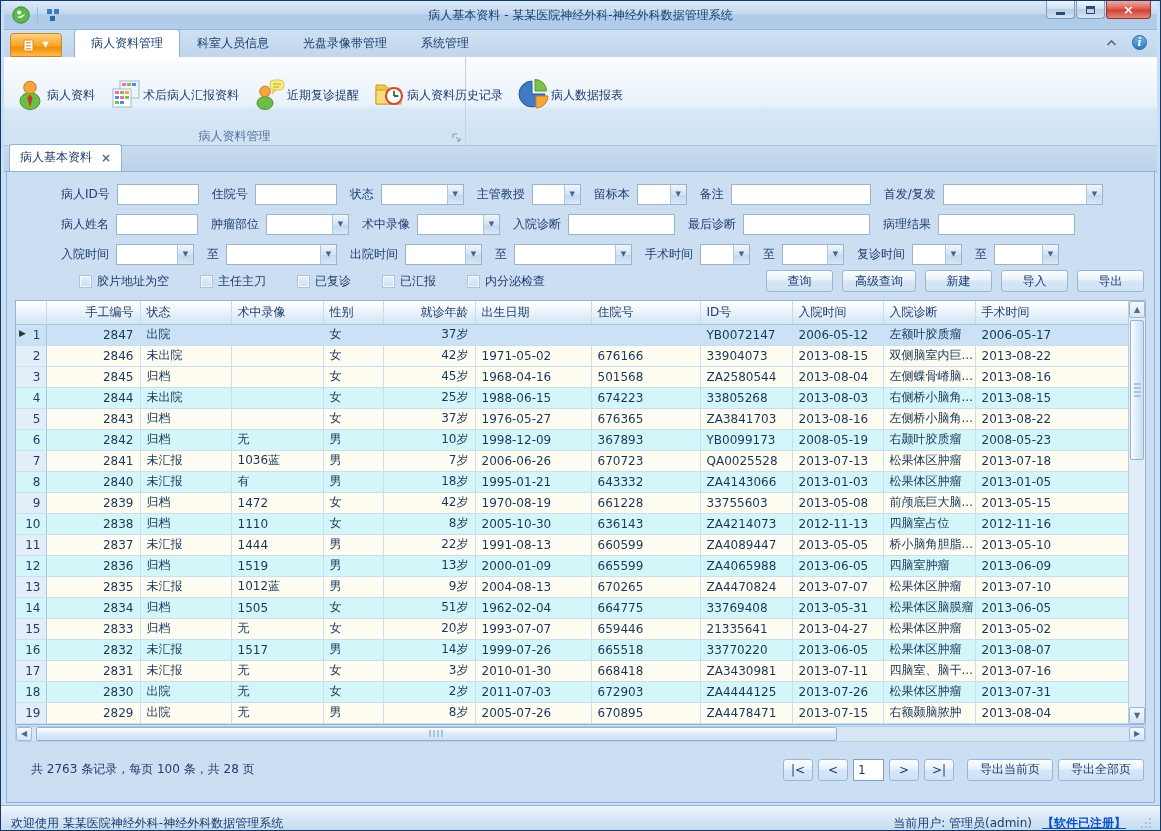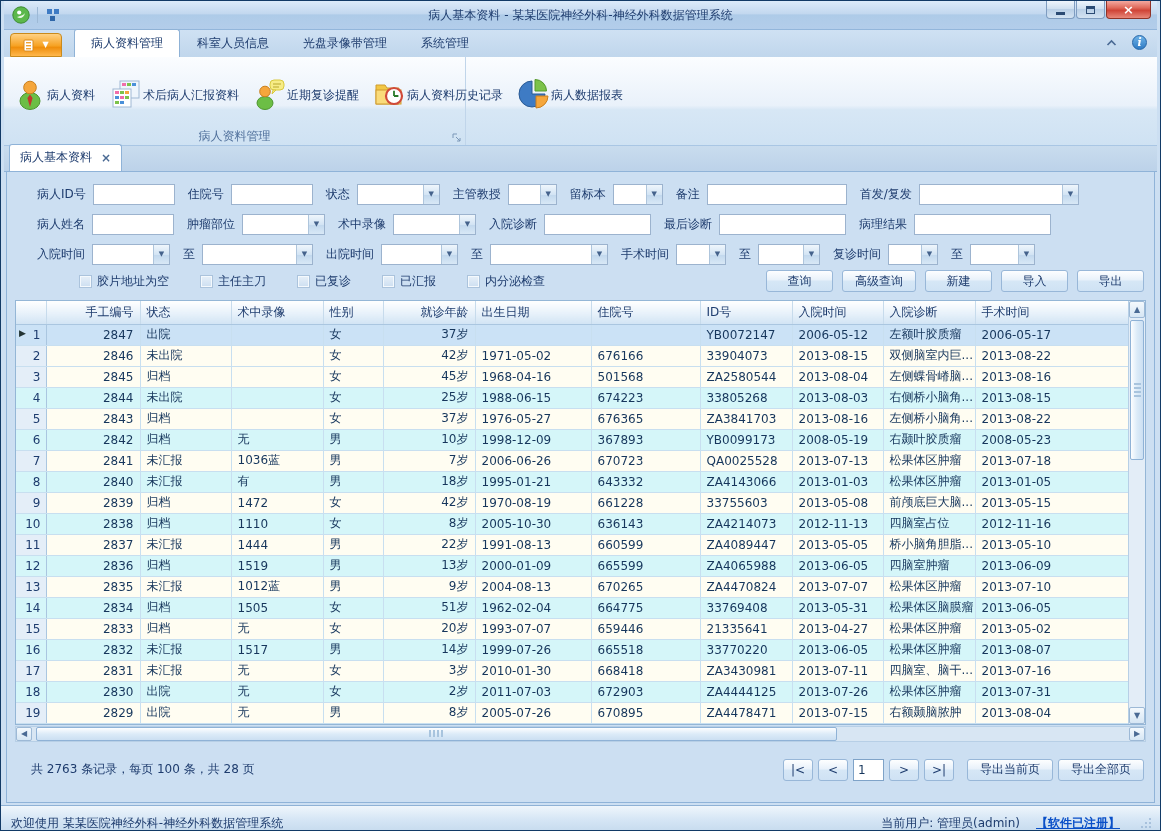--- a/index.html
+++ b/index.html
@@ -69,21 +69,21 @@
     display:flex;align-items:flex-end;padding-left:5px;border-bottom:1px solid #8fb3d8;}
   .doc-tab{background:#fff;border:1px solid #8fb3d8;border-bottom:none;border-radius:3px 3px 0 0;
     padding:4px 10px 5px 10px;display:flex;align-items:center;gap:9px;color:var(--label-text,#1e3c6e);}
   .tab-close{color:#4a6a94;font-weight:bold;font-size:12px;line-height:1;cursor:default;}
 
   
   .content{flex:1;background:var(--panel-bg,#ccdff2);border:1px solid #8fb3d8;border-top:none;
     margin:0 2px;padding:8px 8px 4px 8px;display:flex;flex-direction:column;overflow:hidden;}
 
   .filter{flex:0 0 88px;display:flex;flex-direction:column;justify-content:space-between;padding:2px 0 2px 22px;}
-  .frow{display:flex;align-items:center;height:24px;}
+  .frow{display:flex;align-items:center;height:24px;margin-left:24px;}
   .flabel{color:var(--label-text,#1e3c6e);margin-right:7px;white-space:nowrap;}
   .ftext{height:21px;border:1px solid #9cb3ce;background:#fff;margin-right:13px;
     font:12px "DejaVu Sans","Liberation Sans",sans-serif;padding:0 3px;color:#16365c;}
   .fcombo{height:21px;border:1px solid #9cb3ce;background:#fff;margin-right:13px;
     display:flex;align-items:stretch;justify-content:flex-end;}
   .combo-btn{width:16px;border-left:1px solid #aec5dc;display:flex;align-items:center;justify-content:center;
     background:linear-gradient(#eff6fc,#d3e4f4 50%,#c3d9ee 55%,#d8e8f6);
     color:#44628c;font-size:7px;}
 
   .toolrow{flex:0 0 32px;display:flex;align-items:center;padding:0 0 6px 64px;}
@@ -141,21 +141,21 @@
   .pager{margin-left:auto;display:flex;gap:5px;align-items:center;}
   .pbtn{min-width:30px;padding:0;}
   .page-input{width:31px;height:22px;border:1px solid #7fa3c8;background:#fff;padding:0 4px;
     font:12px "DejaVu Sans","Liberation Sans",sans-serif;color:#16365c;}
   .pager .exp{margin-left:8px;}
 
   
   .statusbar{height:25px;flex:0 0 25px;margin:2px -3px -3px -3px;padding:10px 8px 0 10px;
     border-top:1px solid #8fb2d6;display:flex;align-items:center;
     background:linear-gradient(#eff6fc,#d6e6f5 55%,#c8dcef);color:var(--status-text,#1e3c6e);}
-  .sb-right{margin-left:auto;display:flex;align-items:center;gap:16px;}
+  .sb-right{margin-left:auto;display:flex;align-items:center;gap:10px;}
   .reg-link{color:var(--registered-link,#0a50c8);font-weight:bold;text-decoration:underline;cursor:pointer;}
   .grip{display:inline-flex;margin-left:4px;}
 </style>
 </head>
 <body>
 
 <div class="window">
 
   <div class="titlebar">
     <span class="app-logo">

